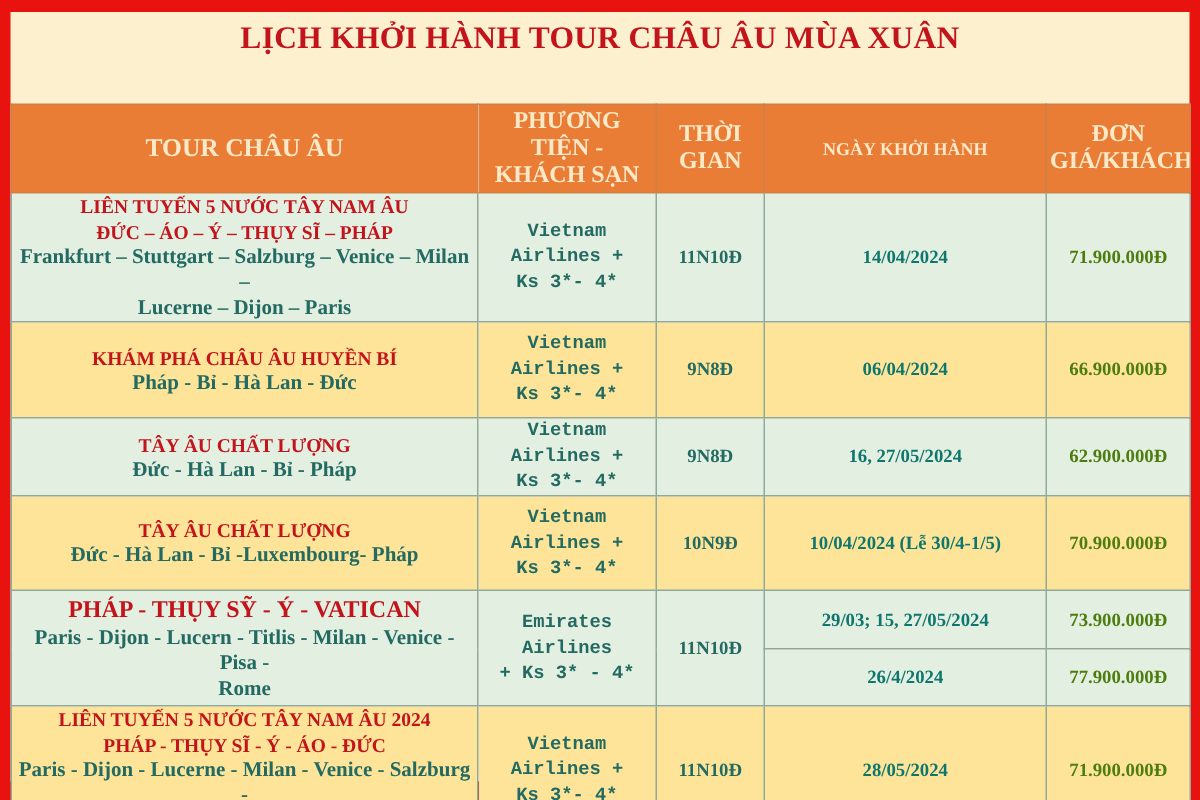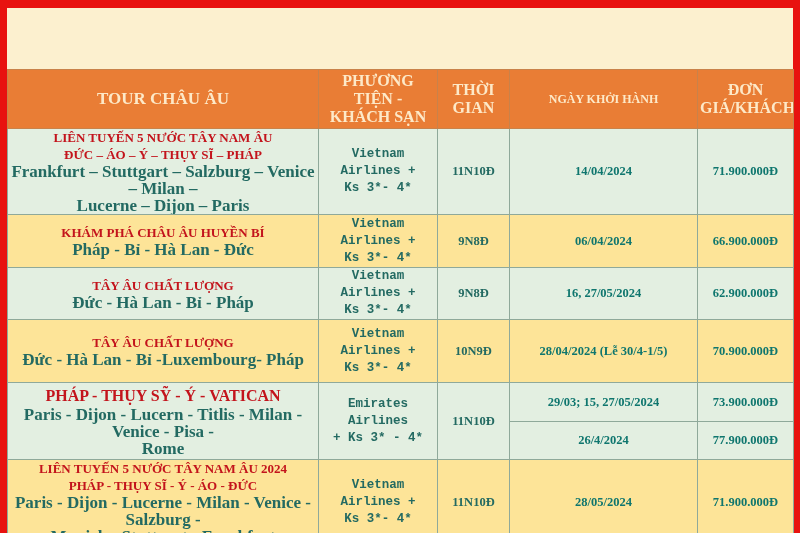--- a/index.html
+++ b/index.html
@@ -32,30 +32,31 @@
   th {
     background: #e97d35; color: #fde9c8; font-weight: bold;
     height: 58px; border-color: #c9824a;
     font-size: 16px; line-height: 18px;
   }
   th.big { font-size: 17px; }
   tr.g td { background: #e3efe1; }
   tr.y td { background: #fde498; }
   .tname { color: #c3141c; font-size: 13px; line-height: 17px; }
   .tname.lg { font-size: 16px; line-height: 20px; }
-  .troute { color: #236a62; font-size: 17px; line-height: 17px; }
+  .troute { color: #236a62; font-size: 14px; line-height: 17px; }
   .trans { color: #236a62; font-size: 12.5px; line-height: 17px; font-family: Liberation Mono, monospace; }
   .dur { color: #236a62; font-size: 12.5px; text-align: center; }
   .date { color: #0f766e; font-size: 12.5px; }
-  .price { color: #0f766e; font-size: 12.5px; }
+  .price { color: #4d7c0f; font-size: 12.5px; }
 </style>
 </head>
 <body>
 
 <div class="frame">
+  <div class="title">LỊCH KHỞI HÀNH TOUR CHÂU ÂU MÙA XUÂN</div>
 
   <table>
     <colgroup>
       <col style="width:311px">
         <col style="width:119px">
         <col style="width:72px">
         <col style="width:188px">
         <col style="width:96px">
     </colgroup>
     <thead>
@@ -87,21 +88,21 @@
         </td>
         <td class="trans">
           <div>Vietnam Airlines +</div>
           <div>Ks 3*- 4*</div>
         </td>
         <td class="dur">11N10Đ</td>
         <td class="date">14/04/2024</td>
         <td class="price">71.900.000Đ</td>
       </tr>
 
-      <tr class="y" style="height:53px">
+      <tr class="y" style="height:64px">
         <td>
           <div class="tname">KHÁM PHÁ CHÂU ÂU HUYỀN BÍ</div>
           <div class="troute">Pháp - Bỉ - Hà Lan - Đức</div>
         </td>
         <td class="trans">
           <div>Vietnam Airlines +</div>
           <div>Ks 3*- 4*</div>
         </td>
         <td class="dur">9N8Đ</td>
         <td class="date">06/04/2024</td>
@@ -125,21 +126,21 @@
       <tr class="y" style="height:63px">
         <td>
           <div class="tname">TÂY ÂU CHẤT LƯỢNG</div>
           <div class="troute">Đức - Hà Lan - Bỉ -Luxembourg- Pháp</div>
         </td>
         <td class="trans">
           <div>Vietnam Airlines +</div>
           <div>Ks 3*- 4*</div>
         </td>
         <td class="dur">10N9Đ</td>
-        <td class="date">28/04/2024 (Lễ 30/4-1/5)</td>
+        <td class="date">10/04/2024 (Lễ 30/4-1/5)</td>
         <td class="price">70.900.000Đ</td>
       </tr>
 
       <tr class="g" style="height:39px">
         <td rowspan="2">
           <div class="tname lg">PHÁP - THỤY SỸ - Ý - VATICAN</div>
           <div class="troute">Paris - Dijon - Lucern - Titlis - Milan - Venice - Pisa -</div>
           <div class="troute">Rome</div>
         </td>
         <td rowspan="2" class="trans">

